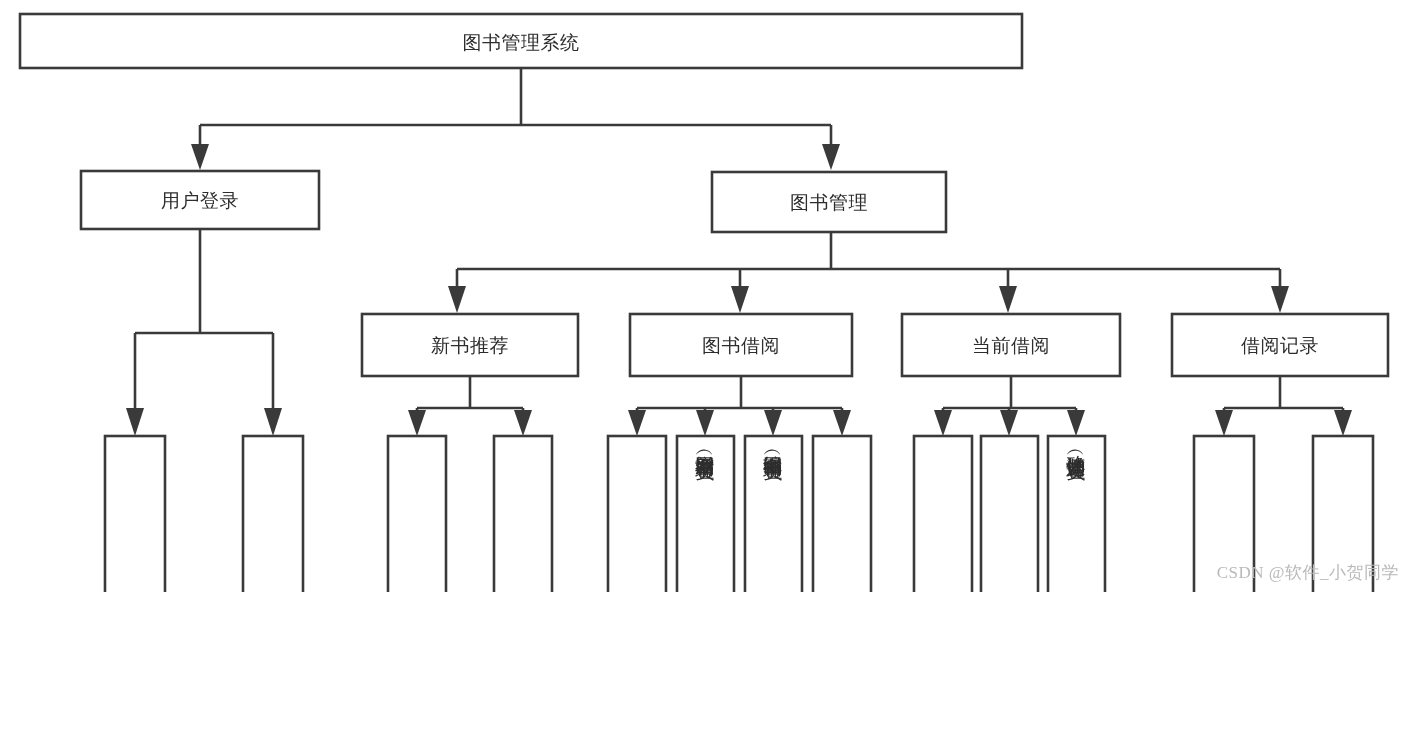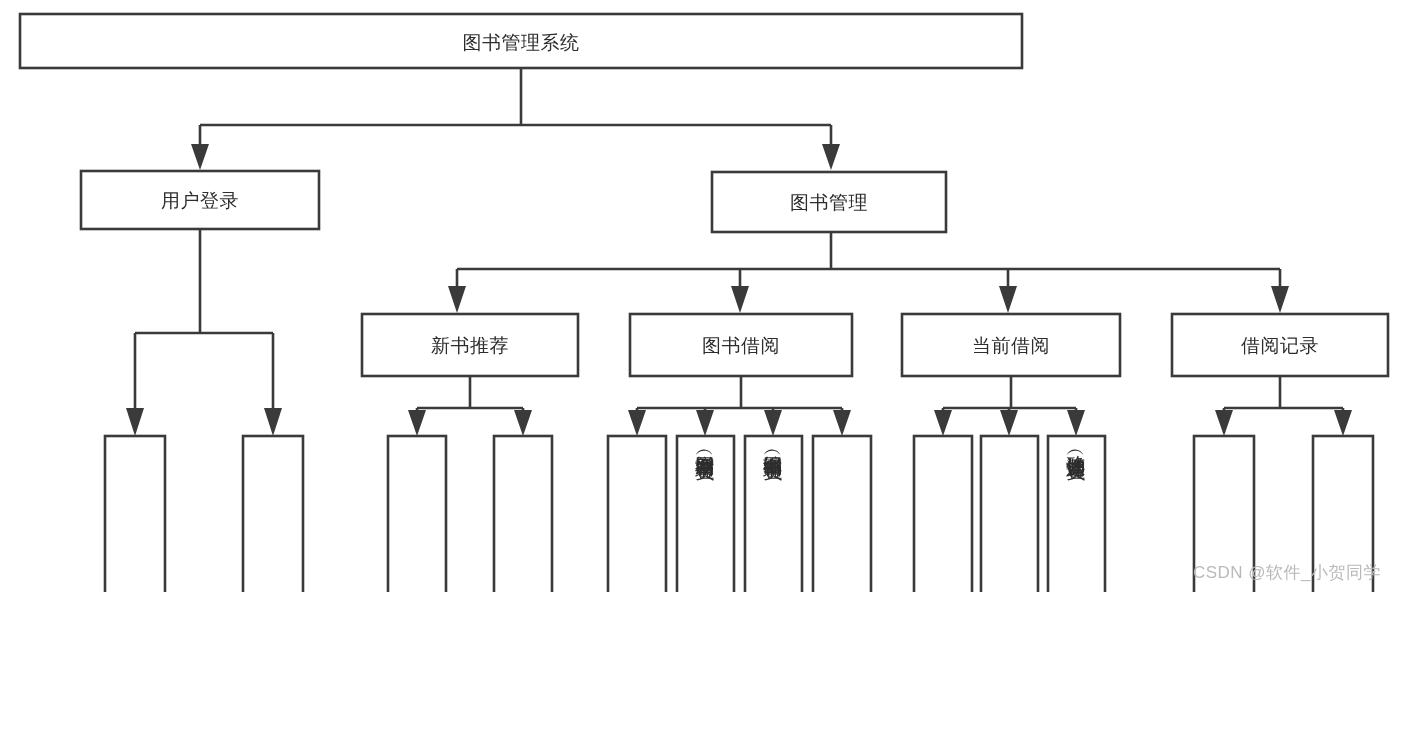--- a/index.html
+++ b/index.html
@@ -60,23 +60,23 @@
     font-family: "DejaVu Sans", "Liberation Sans", sans-serif;
     font-size: 19px;
     color: #2d2d2d;
     line-height: 1.18;
     letter-spacing: 1px;
     white-space: nowrap;
     text-align: center;
   }
   .watermark {
     position: absolute;
-    right: 24px;
+    right: 6px;
     bottom: 8px;
-    font-family: Liberation Sans, sans-serif;
+    font-family: Liberation Serif, serif;
     font-size: 17px;
     color: #b9b9b9;
     letter-spacing: 0.5px;
     white-space: nowrap;
     pointer-events: none;
   }
 </style>
 </head>
 <body>
 

